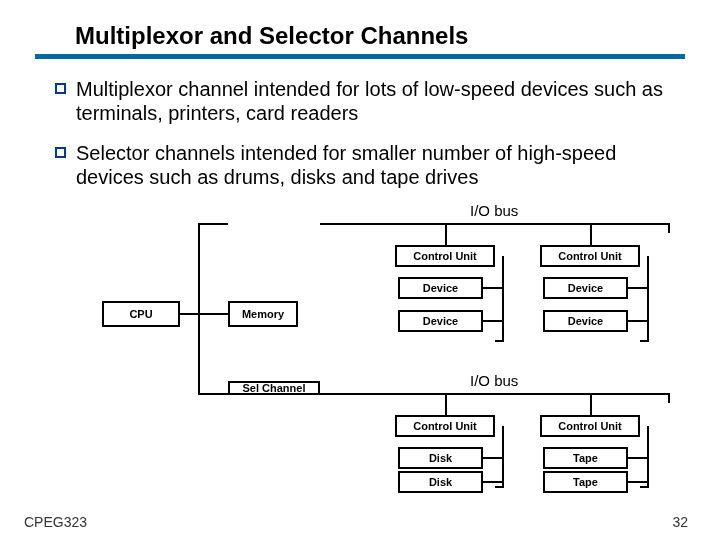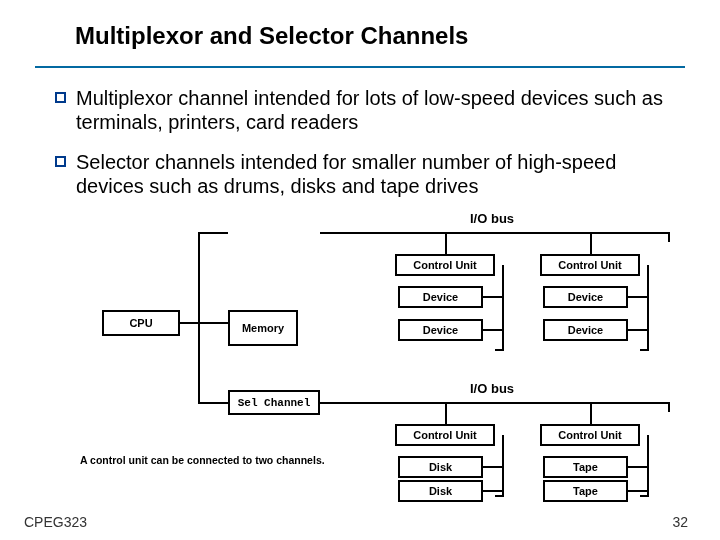--- a/index.html
+++ b/index.html
@@ -8,22 +8,22 @@
     width: 720px;
     height: 540px;
     font-family: Arial, Helvetica, sans-serif;
     background: #fff;
     position: relative;
     color: #000;
   }
   .title {
     font-size: 24px;
     font-weight: bold;
-    padding: 22px 0 16px 40px;
-    border-bottom: 2px solid #0369a1;
+    padding: 22px 0 4px 40px;
+    border-bottom: 5px solid #0369a1;
     margin: 0 35px 18px 35px;
   }
   .bullets { padding: 0 50px 0 55px; }
   .b-row { display: flex; margin-bottom: 16px; }
   .b-row .sq {
     width: 11px; height: 11px;
     border: 2px solid #003a8c;
     margin: 6px 10px 0 0;
     flex: 0 0 11px;
   }
@@ -49,21 +49,21 @@
     align-items: center;
     justify-content: center;
   }
   .sbox { height: 22px; }
   .line {
     position: absolute;
     background: #000;
   }
   .vline { width: 2px; }
   .hline { height: 2px; }
-  .lbl { position: absolute; font-size: 13px; font-weight: bold; }
+  .lbl { position: absolute; font-size: 15px; font-weight: normal; }
   .note { position: absolute; font-size: 10.5px; font-weight: bold; }
 </style>
 </head>
 <body>
 
 <div class="title">Multiplexor and Selector Channels</div>
 
 <div class="bullets">
   <div class="b-row">
     <span class="sq"></span>
@@ -82,24 +82,24 @@
   <div class="line hline" style="left:160px; top:108px; width:40px;"></div>
 
   <div class="line hline" style="left:198px; top:108px; width:30px;"></div>
 
   <div class="line hline" style="left:198px; top:18px; width:30px;"></div>
 
   <div class="line hline" style="left:198px; top:188px; width:30px;"></div>
 
   <div class="box" style="left:102px; top:96px; width:78px; height:26px;">CPU</div>
 
-  <div class="box" style="left:228px; top:96px; width:70px; height:36px;">Memory</div>
+  <div class="box" style="left:228px; top:96px; width:70px; height:26px;">Memory</div>
 
 
-  <div class="box" style="left:228px; top:176px; width:92px; height:25px;font-family:Liberation Mono, monospace;">Sel Channel</div>
+  <div class="box" style="left:228px; top:176px; width:92px; height:14px;">Sel Channel</div>
 
   <div class="lbl" style="left:470px; top:-3px;">I/O bus</div>
 
   <div class="line hline" style="left:320px; top:18px; width:350px;"></div>
 
   <div class="line vline" style="left:668px; top:18px; height:10px;"></div>
 
   <div class="line vline" style="left:445px; top:18px; height:22px;"></div>
   <div class="box sbox" style="left:395px; top:40px; width:100px;">Control Unit</div>
   <div class="line vline" style="left:502px; top:51px; height:86px;"></div>
@@ -133,18 +133,17 @@
 
   <div class="line vline" style="left:590px; top:188px; height:22px;"></div>
   <div class="box sbox" style="left:540px; top:210px; width:100px;">Control Unit</div>
   <div class="line vline" style="left:647px; top:221px; height:62px;"></div>
   <div class="line hline" style="left:628px; top:252px; width:21px;"></div>
   <div class="box sbox" style="left:543px; top:242px; width:85px;">Tape</div>
   <div class="line hline" style="left:640px; top:281px; width:9px;"></div>
   <div class="line hline" style="left:628px; top:276px; width:21px;"></div>
   <div class="box sbox" style="left:543px; top:266px; width:85px;">Tape</div>
 
-  <div class="note" style="left:80px; top:240px;">A control unit can be connected to two channels.</div>
 
 </div>
 
 <div class="footer-left">CPEG323</div>
 <div class="footer-right">32</div>
 
 </body></html>

